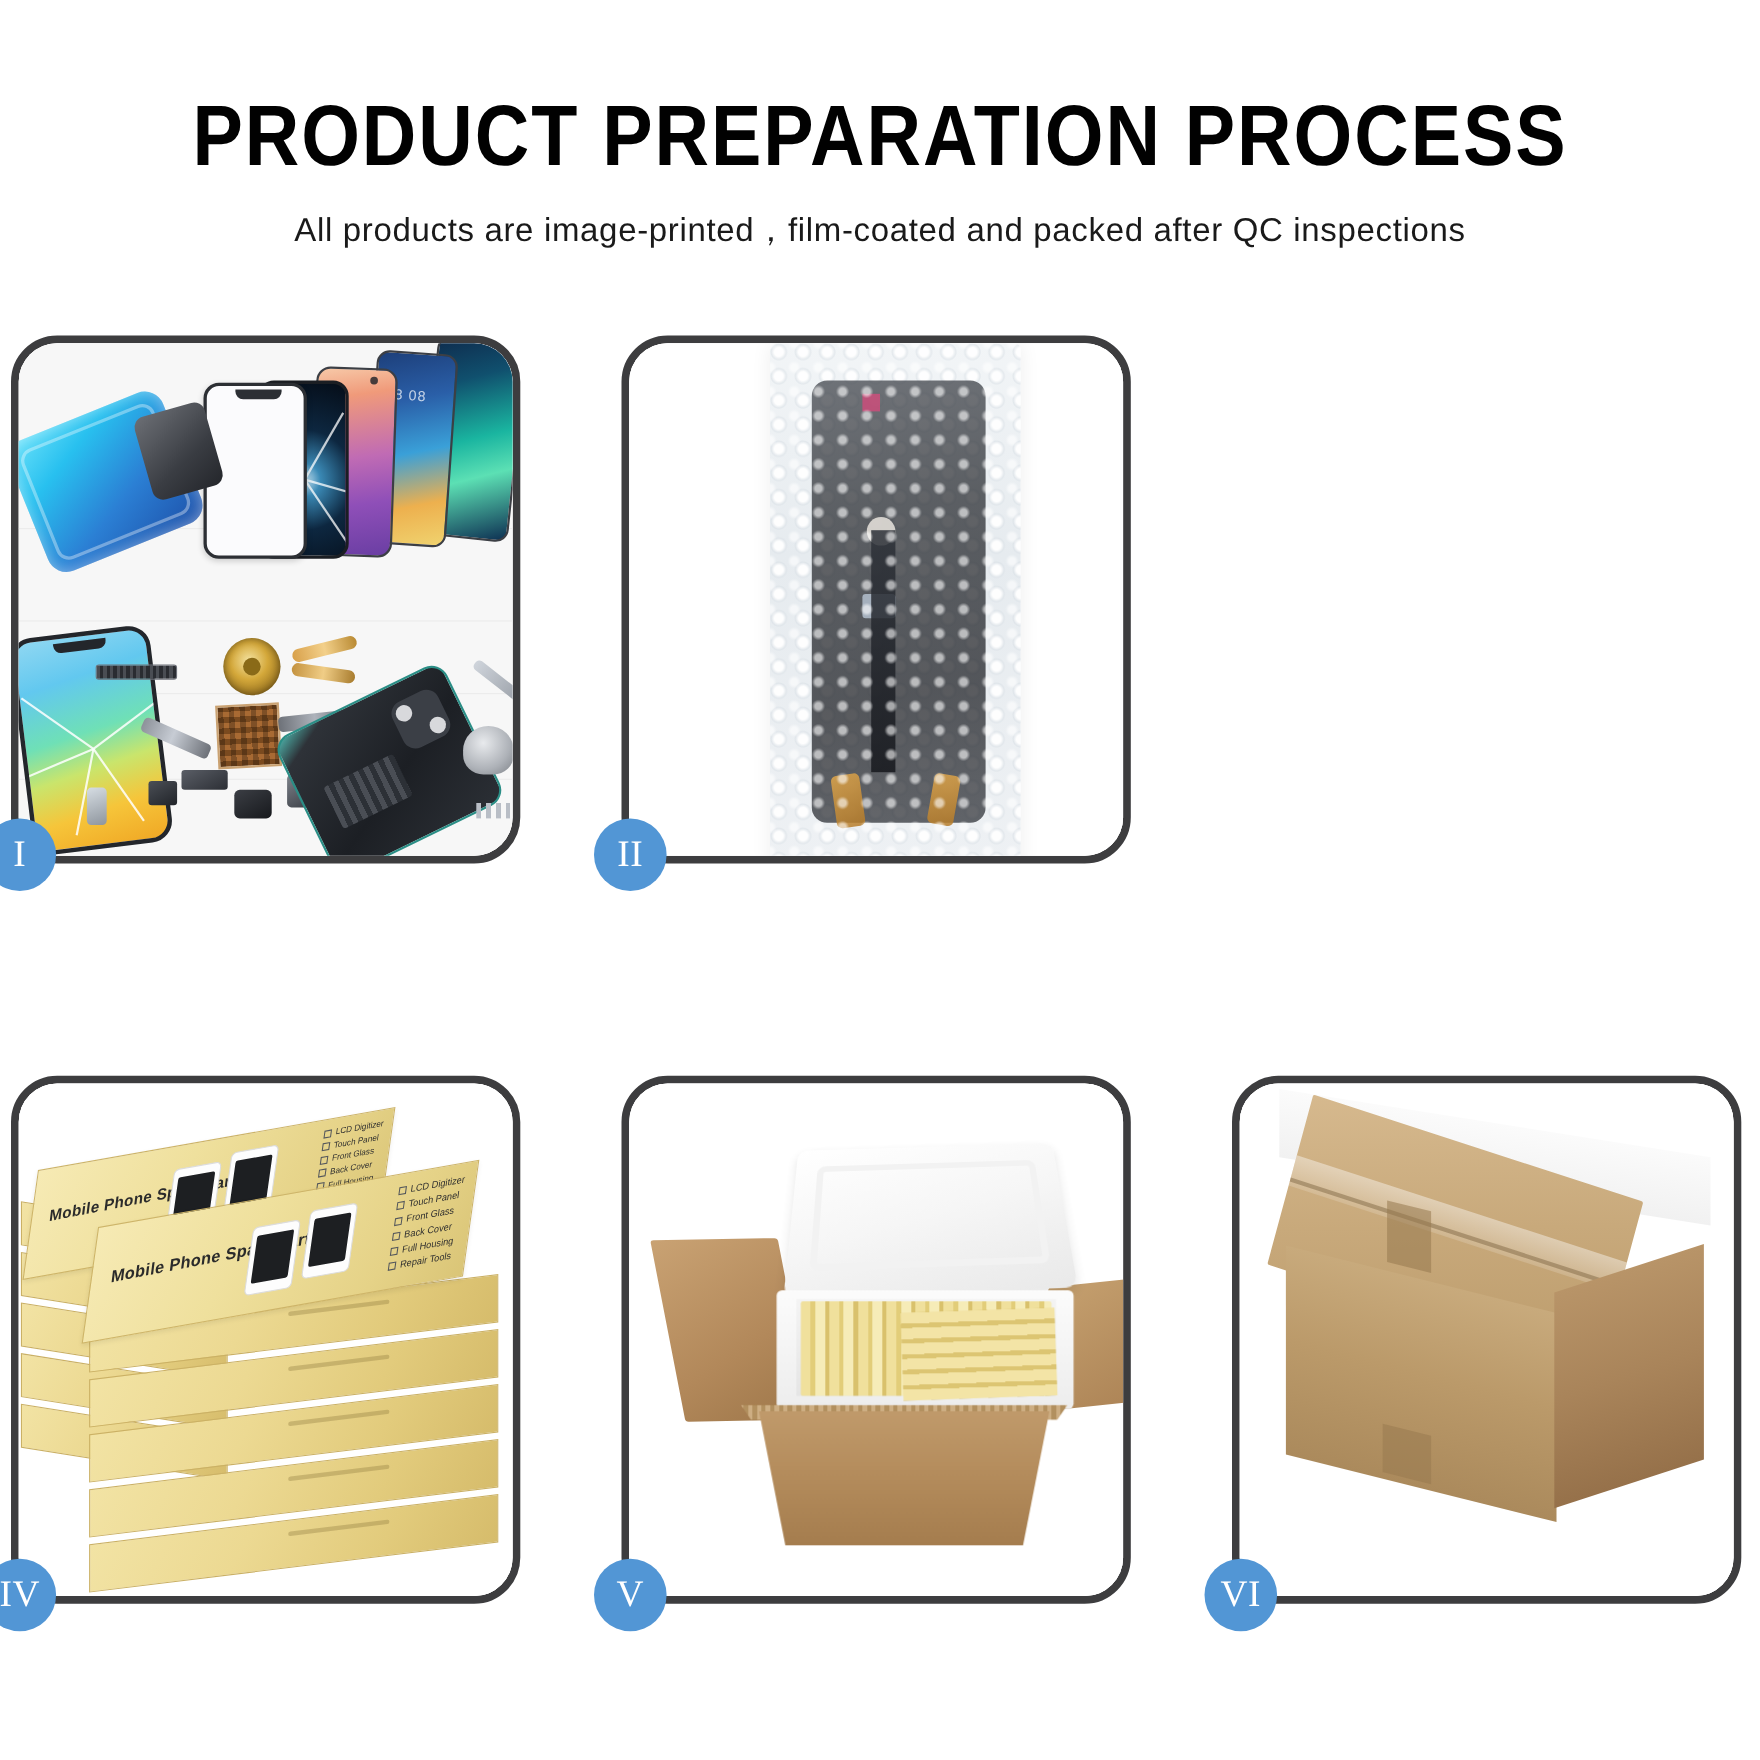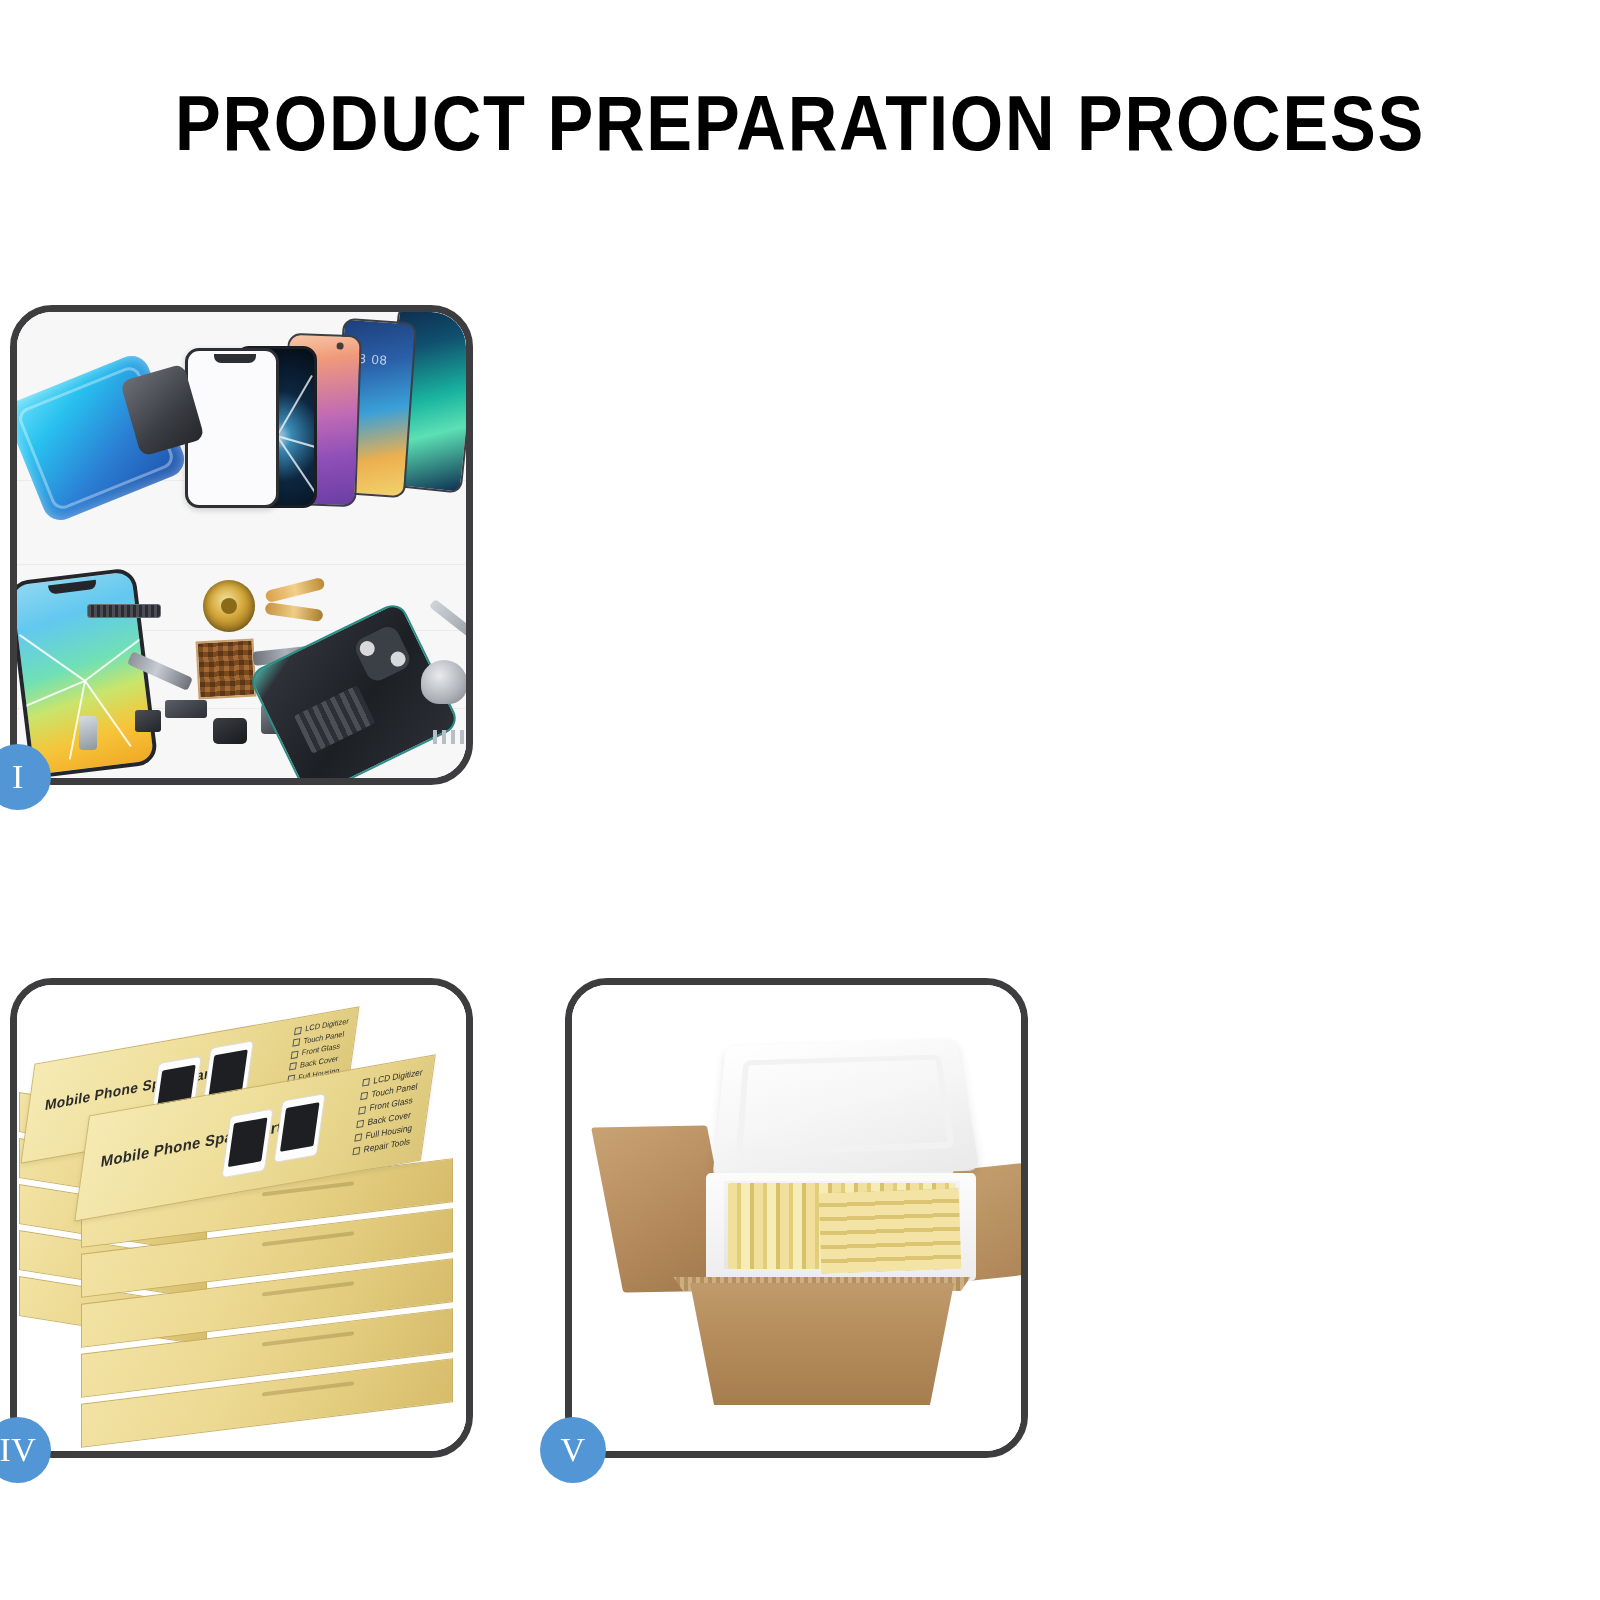--- a/index.html
+++ b/index.html
@@ -530,20 +530,21 @@
     transform: skewY(9deg);
   }
 </style>
 </head>
 <body>
 
 <div class="page">
 
   <div class="header">
     <div class="title">PRODUCT PREPARATION PROCESS</div>
+    <div class="subtitle">All products are image-printed，film-coated and packed after QC inspections</div>
   </div>
 
   <div class="grid">
 
     <div class="row row1">
 
       <div class="panel c0">
         <div class="panel-inner">
           <div class="collage">
             <div class="band" style="top:168px"></div>
@@ -596,20 +597,36 @@
               <span class="batt"></span>
             </div>
             <div class="tweezer"></div>
             <div class="brush"></div>
             <div class="screws"></div>
           </div>
         </div>
         <div class="badge">I</div>
       </div>
 
+      <div class="panel c1">
+        <div class="panel-inner">
+          <div class="bubble-scene">
+            <div class="bubble-bag">
+              <div class="lcd-under"></div>
+              <div class="lcd-tag"></div>
+              <div class="lcd-dot"></div>
+              <div class="lcd-conn"></div>
+              <div class="lcd-flex"></div>
+              <div class="lcd-gold-l"></div>
+              <div class="lcd-gold-r"></div>
+            </div>
+          </div>
+        </div>
+        <div class="badge">II</div>
+      </div>
 
     </div>
 
     <div class="row row2">
 
       <div class="panel c0">
         <div class="panel-inner">
           <div class="stack">
             <div class="sb sb-l1"></div>
             <div class="sb sb-l2"></div>
@@ -677,16 +694,33 @@
             <div class="foam-inner"></div>
             <div class="yellow-packs"></div>
             <div class="yellow-packs2"></div>
             <div class="carton-lip"></div>
             <div class="carton-body"></div>
           </div>
         </div>
         <div class="badge">V</div>
       </div>
 
+      <div class="panel c2">
+        <div class="panel-inner">
+          <div class="ship">
+            <div class="ship-bg"></div>
+            <div class="ship-top">
+              <span class="tape"></span>
+              <span class="seam"></span>
+            </div>
+            <div class="ship-left">
+              <span class="tapeb"></span>
+              <span class="tapeb2"></span>
+            </div>
+            <div class="ship-right"></div>
+          </div>
+        </div>
+        <div class="badge">VI</div>
+      </div>
     </div>
 
   </div>
 </div>
 
 </body></html>

